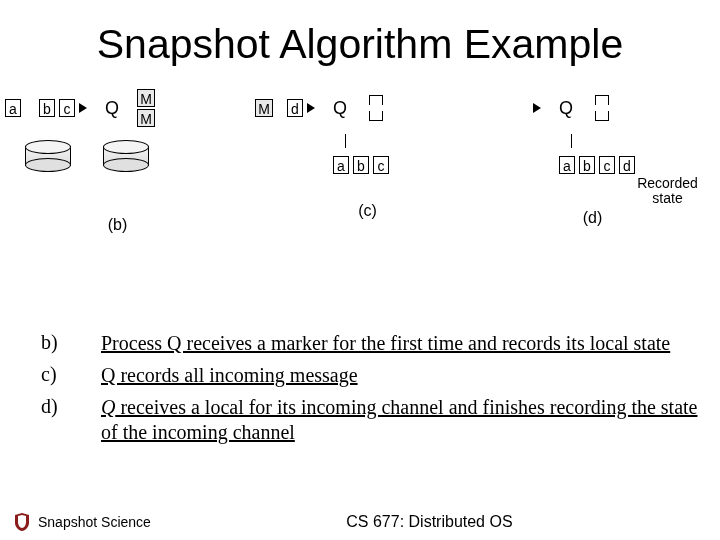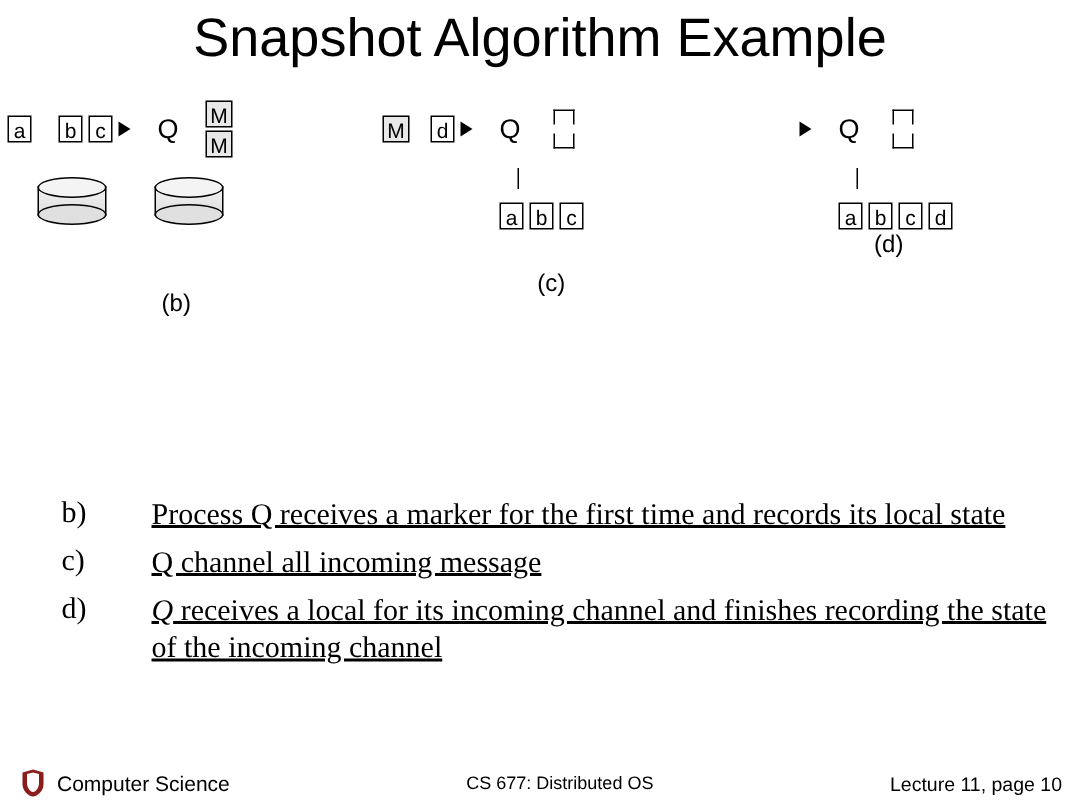--- a/index.html
+++ b/index.html
@@ -6,23 +6,23 @@
   body {
     margin: 0;
     width: 720px;
     height: 540px;
     font-family: Georgia, 'Times New Roman', serif;
     background: #fff;
     color: #000;
     position: relative;
   }
   .title {
-    font-size: 36px;
-    text-align: center;
-    padding-top: 4px;
+    font-size: 41px;
+    text-align: center;
+    padding-top: 21px;
     font-family: Arial, Helvetica, sans-serif;
   }
   .diagrams {
     position: relative;
     height: 220px;
     margin-top: 20px;
   }
   .diagram {
     position: absolute;
     width: 225px;
@@ -102,21 +102,21 @@
     position: absolute;
     bottom: 8px;
     left: 0; right: 0;
     display: flex;
     justify-content: space-between;
     align-items: center;
     font: 13px Arial, sans-serif;
     padding: 0 12px;
   }
   .footer .left { display: flex; align-items: center; gap: 6px; font-family: Verdana, Arial, sans-serif; font-size: 14px; }
-  .footer .center { flex: 1; text-align: center; font-size: 12px; }
+  .footer .center { flex: 1; text-align: center; font-size: 16px; }
   .footer .right { font-size: 13px; }
 
   .logo {
     width: 20px; height: 20px;
     position: relative;
   }
   .logo svg { width: 100%; height: 100%; }
 
   .vline { width: 1px; height: 14px; background:#000; display:inline-block; }
   .hrow { display:flex; align-items:center; gap:4px; }
@@ -195,50 +195,53 @@
       </span>
     </div>
     <div style="margin-left:76px; margin-top:6px"><span class="vline"></span></div>
     <div style="display:flex; align-items:flex-start; gap:8px; margin-left:64px; margin-top:4px">
       <div class="hrow">
         <span class="msgbox small">a</span>
         <span class="msgbox small">b</span>
         <span class="msgbox small">c</span>
         <span class="msgbox small">d</span>
       </div>
+    </div>
+    <div class="recorded" style="margin-left:120px; margin-top:2px">
+      <div>Recorded</div>
+      <div>state</div>
     </div>
     <div class="subcap" style="margin-top:2px; margin-left:-30px">(d)</div>
   </div>
 
 </div>
 
 <div class="bullets">
   <table>
     <tbody>
         <tr>
       <td class="lbl">b)</td>
       <td class="txt">Process Q receives a marker for the first time and records its local state</td>
     </tr>
     <tr>
       <td class="lbl">c)</td>
-      <td class="txt">Q channel all incoming message</td>
+      <td class="txt">Q records all incoming message</td>
     </tr>
     <tr>
       <td class="lbl italic">d)</td>
       <td class="txt"><span class="italic">Q</span><span> receives a local for its incoming channel and finishes recording the state of the incoming channel</span></td>
     </tr>
   </tbody>
     </table>
 </div>
 
 <div class="footer">
   <div class="left">
     <span class="logo">
       <svg viewBox="0 0 20 20">
           <path d="M3 3 L10 1 L17 3 L17 11 C17 15 13 19 10 19 C7 19 3 15 3 11 Z" fill="#8a1c1c"></path>
           <path d="M6 4 L10 3 L14 4 L14 10 C14 13 12 16 10 16 C8 16 6 13 6 10 Z" fill="#fff"></path>
         </svg>
     </span>
-    <span>Computer Science</span>
+    <span>Snapshot Science</span>
   </div>
   <div class="center">CS 677: Distributed OS</div>
-  <div class="right">Lecture 11, page 10</div>
 </div>
 
 </body></html>

